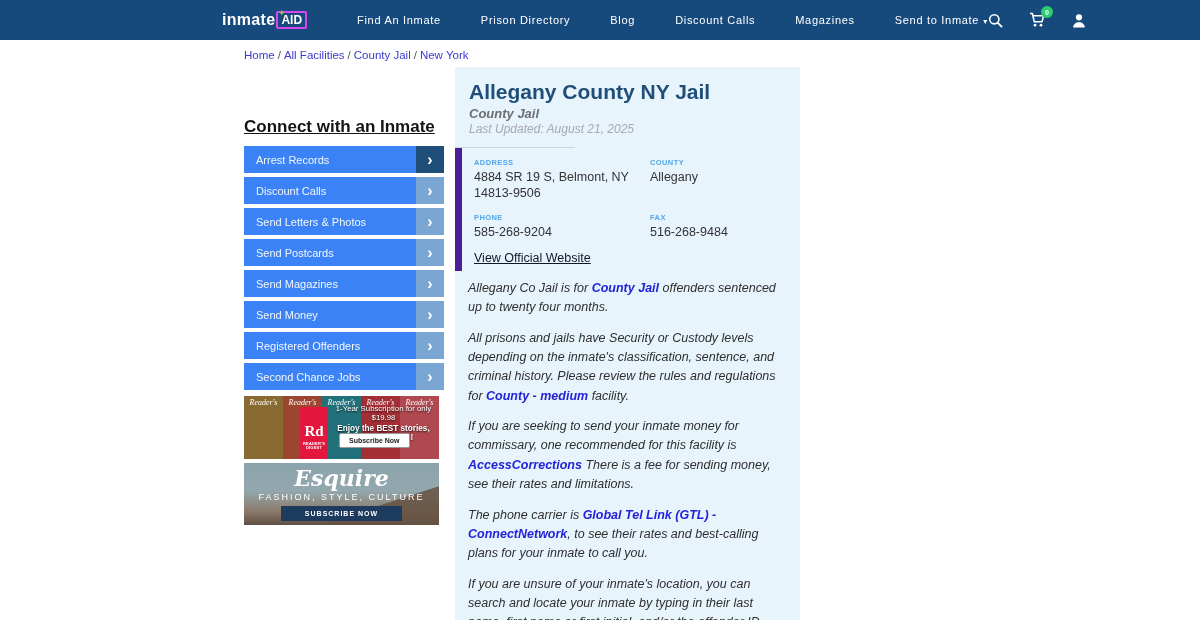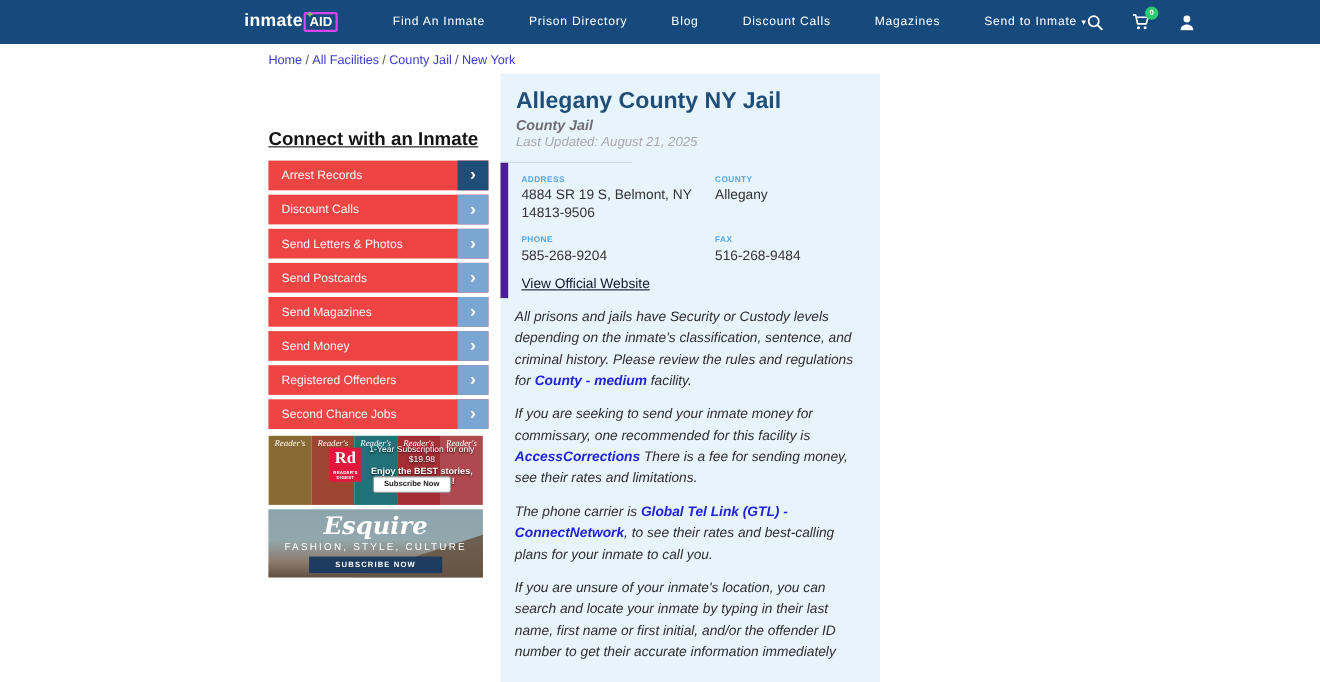--- a/index.html
+++ b/index.html
@@ -33,30 +33,30 @@
   
   .breadcrumb { margin:9px 0 6px 244px; font-size:11.5px; }
   .crumb { color:#3a3ace; text-decoration:none; cursor:pointer; }
   .crumb-sep { color:#555; margin:0 3px; }
   
   .page { display:flex; margin-left:244px; gap:11px; }
   .sidebar { width:200px; padding-top:50px; }
   .content { width:345px; }
   
   .sidebar-title { font-size:17px; font-weight:bold; text-decoration:underline; color:#141414; margin-bottom:9px; }
-  .menu-item { display:flex; height:27px; margin-bottom:4px; background:#ef4444; align-items:stretch; cursor:pointer; }
+  .menu-item { display:flex; height:27px; margin-bottom:4px; background:#3b82f6; align-items:stretch; cursor:pointer; }
   .menu-label { flex:1; display:flex; align-items:center; padding-left:12px; color:#f2f7fb; font-size:11px; }
   .menu-chevron { width:28px; background:#79a6d2; display:flex; align-items:center; justify-content:center; color:#fff; font-size:16px; font-weight:bold; }
   .menu-item.first .menu-chevron { background:#1f4e79; }
   
   .ad { width:195px; margin-bottom:4px; position:relative; overflow:hidden; cursor:pointer; }
   .ad-rd { height:63px; display:flex; margin-top:6px; }
   .rd-col { flex:1; font-family:"Liberation Serif", serif; font-style:italic; color:#fff; font-size:8px; padding-top:2px; text-align:center; overflow:hidden; white-space:nowrap; }
   .rd-c1{background:#8a6a33;} .rd-c2{background:#9c4631;} .rd-c3{background:#22707a;} .rd-c4{background:#a32e35;} .rd-c5{background:#b0494f;}
-  .rd-logo { position:absolute; left:56px; top:11px; width:28px; height:31px; background:#e3173e; color:#fff; text-align:center; line-height:1; padding-top:3px; }
+  .rd-logo { position:absolute; left:56px; top:11px; width:28px; height:55px; background:#e3173e; color:#fff; text-align:center; line-height:1; padding-top:17px; }
   .rd-logo-main { font-family:"Liberation Serif", serif; font-size:15px; font-weight:bold; }
   .rd-logo-sub { font-size:4px; font-weight:bold; margin-top:3px; letter-spacing:0.2px; }
   .rd-text { position:absolute; left:86px; right:2px; top:8px; color:#fff; text-align:center; text-shadow:0 1px 2px rgba(0,0,0,0.85); }
   .rd-line1 { font-size:7.8px; }
   .rd-line2 { font-size:8.2px; font-weight:bold; margin-top:2px; }
   .rd-btn { position:absolute; left:95px; top:37px; background:#fff; border:1px solid #999; border-radius:2px; font-size:7px; font-weight:bold; color:#222; padding:3px 9px; }
   .ad-esq { height:62px; background:linear-gradient(180deg,#8ba4ac 0%,#93a7ad 45%,#8b7a6a 78%,#5f4f44 100%); text-align:center; color:#fff; }
   .ad-esq::after { content:""; position:absolute; right:-10px; bottom:0; width:0; height:0;
     border-left:130px solid transparent; border-bottom:42px solid rgba(101,82,66,0.85); }
   .esq-inner { position:relative; z-index:2; }
@@ -222,20 +222,21 @@
             <div class="contact-value">585-268-9204</div>
           </div>
           <div>
             <div class="contact-label">FAX</div>
             <div class="contact-value">516-268-9484</div>
           </div>
         </div>
         <a class="website-link">View Official Website</a>
       </div>
       <div class="paragraphs">
+        <p><span>Allegany Co Jail is for </span><a class="inline-link">County Jail</a><span> offenders sentenced up to twenty four months.</span></p>
         <p><span>All prisons and jails have Security or Custody levels depending on the inmate's classification, sentence, and criminal history. Please review the rules and regulations for </span><a class="inline-link">County - medium</a><span> facility.</span></p>
         <p><span>If you are seeking to send your inmate money for commissary, one recommended for this facility is </span><a class="inline-link">AccessCorrections</a><span> There is a fee for sending money, see their rates and limitations.</span></p>
         <p><span>The phone carrier is </span><a class="inline-link">Global Tel Link (GTL) - ConnectNetwork</a><span>, to see their rates and best-calling plans for your inmate to call you.</span></p>
         <p><span>If you are unsure of your inmate's location, you can search and locate your inmate by typing in their last name, first name or first initial, and/or the offender ID number to get their accurate information immediately </span></p>
       </div>
     </div>
 
   </main>
 
 </div>

